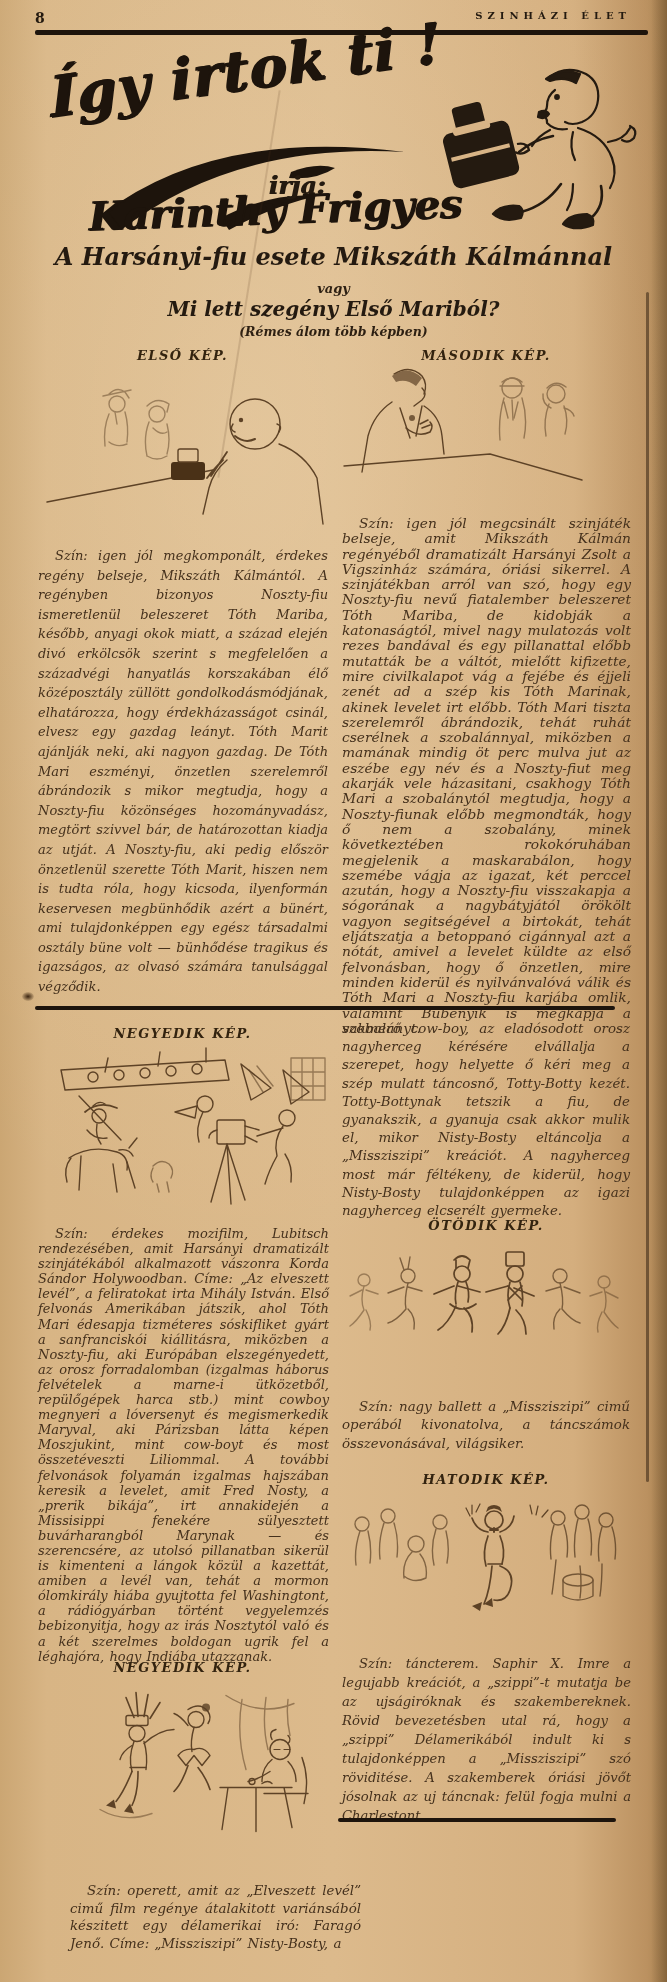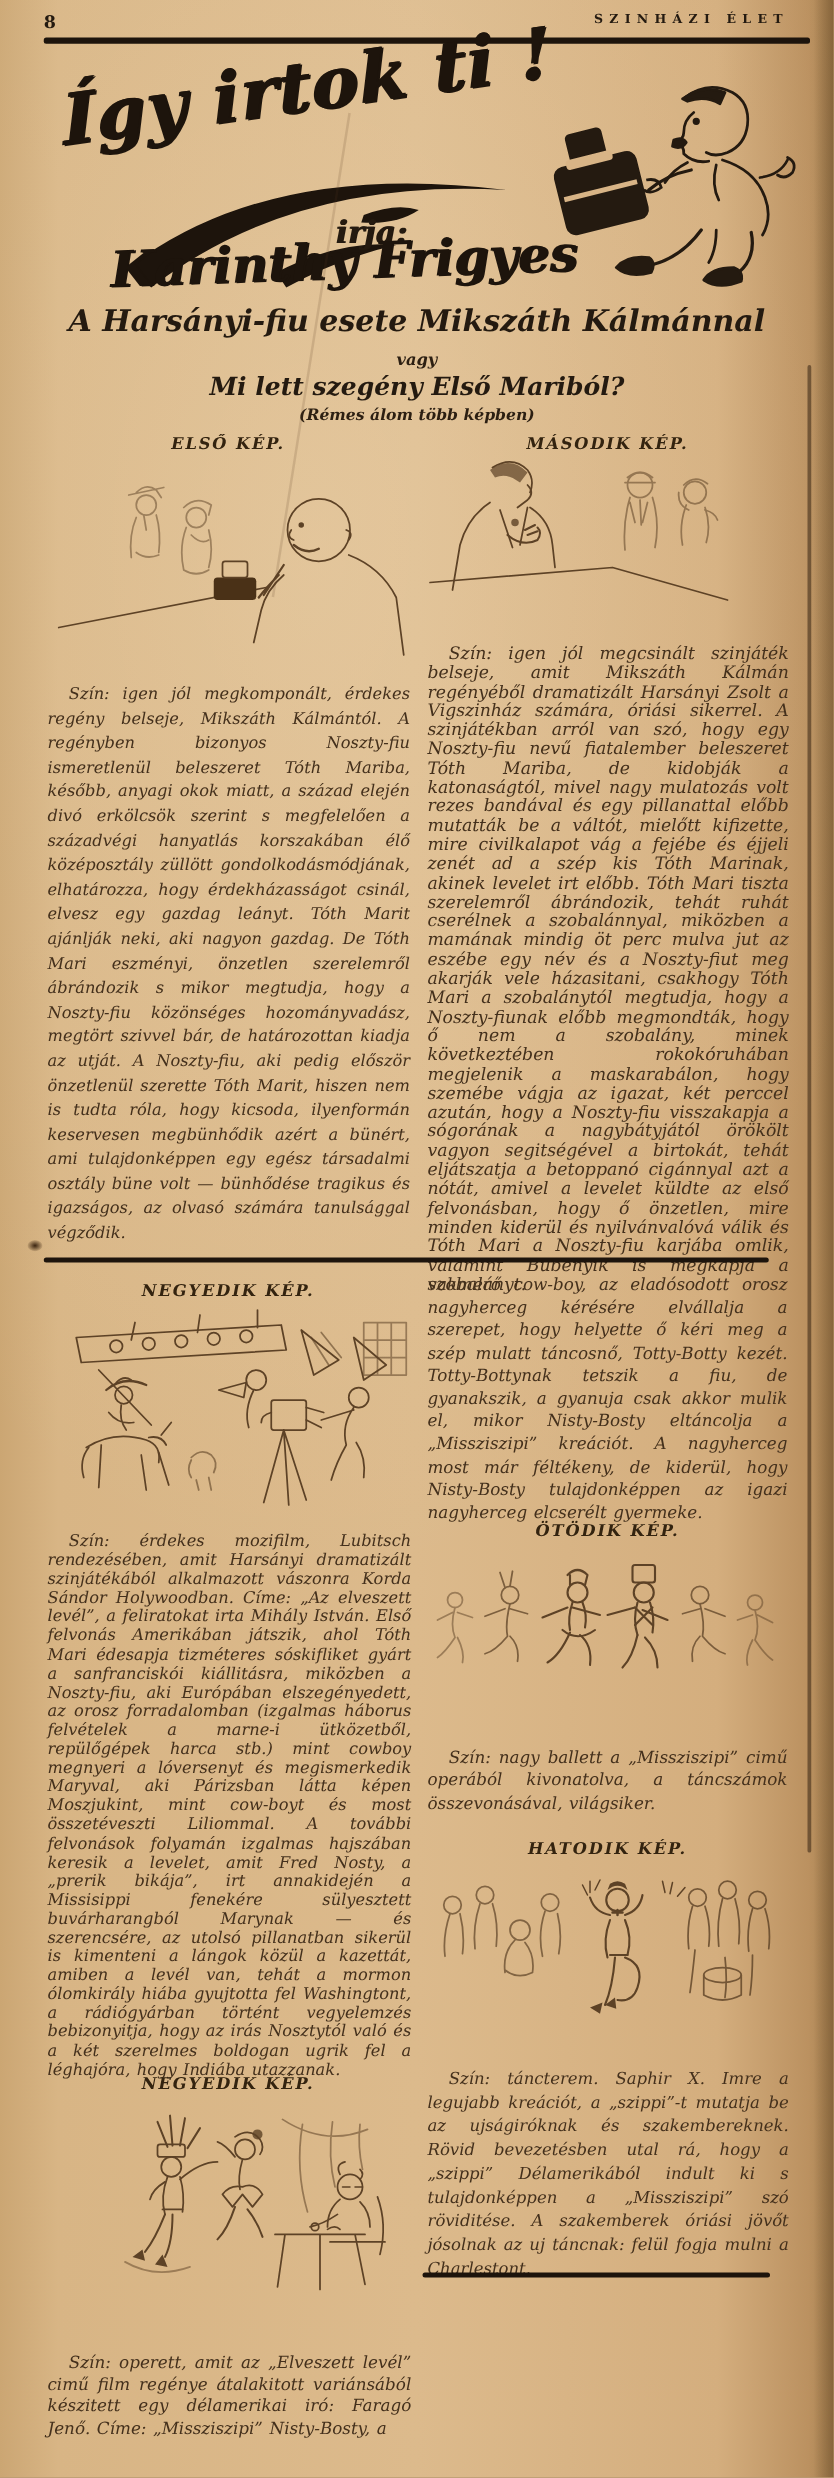--- a/index.html
+++ b/index.html
@@ -41,21 +41,21 @@
   .scene-heading{font-style:italic;font-weight:bold;font-size:13px;letter-spacing:1.5px;color:#33permits}
   .scene-heading{color:#33230f;text-align:center;margin:0;}
   .copy{
     font-style:italic;font-weight:500;text-align:justify;color:#44301c;margin:0;
     text-indent:17px;word-spacing:1px;
   }
   .copy.noindent{text-indent:0;}
   .b1{font-size:13px;line-height:19.6px;}
   .b2{font-size:13.8px;line-height:15.3px;}
   .b3{font-size:13px;line-height:15.1px;}
-  .b4{font-size:13.4px;line-height:17.6px;}
+  .b4{font-size:13.4px;line-height:17.6px;margin-left:32px;}
   .b4c{font-size:13.4px;line-height:18.2px;}
   .b5{font-size:13.4px;line-height:18.4px;}
   .b6{font-size:13.2px;line-height:19px;}
   svg{display:block;}
   .sketch{stroke:#5d4226;fill:none;stroke-width:1.4;stroke-linecap:round;stroke-linejoin:round;}
   
   .edge-line{background:rgba(40,24,10,.5);border-radius:2px;}
   .edge-shade{background:linear-gradient(90deg,transparent,rgba(58,34,12,.30));}
   .crease{background:rgba(84,58,32,.16);}
   .blot{background:radial-gradient(closest-side,#3a2410,rgba(58,36,16,.1));border-radius:50%;}

